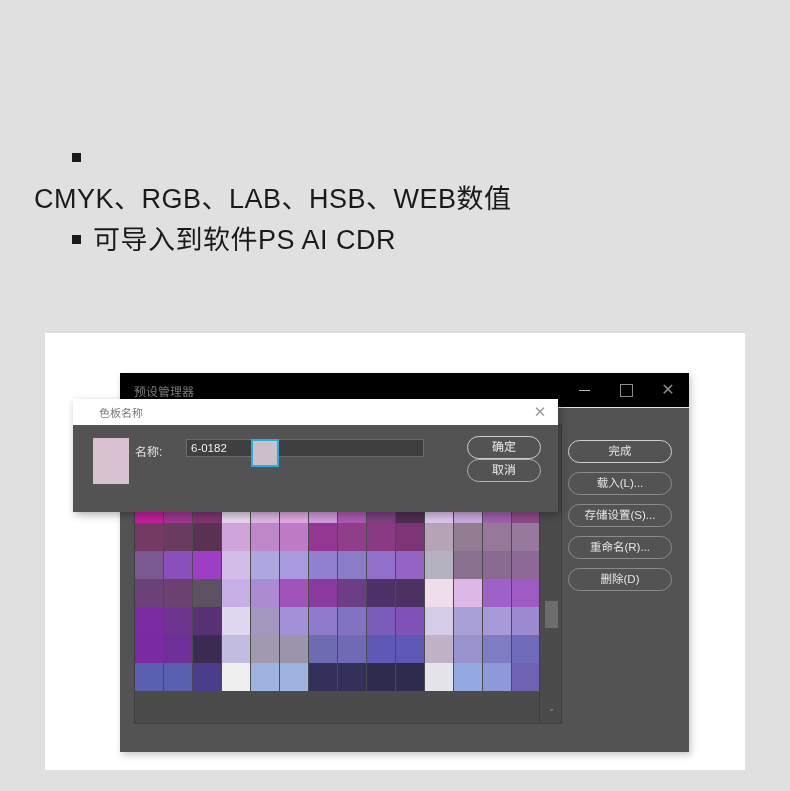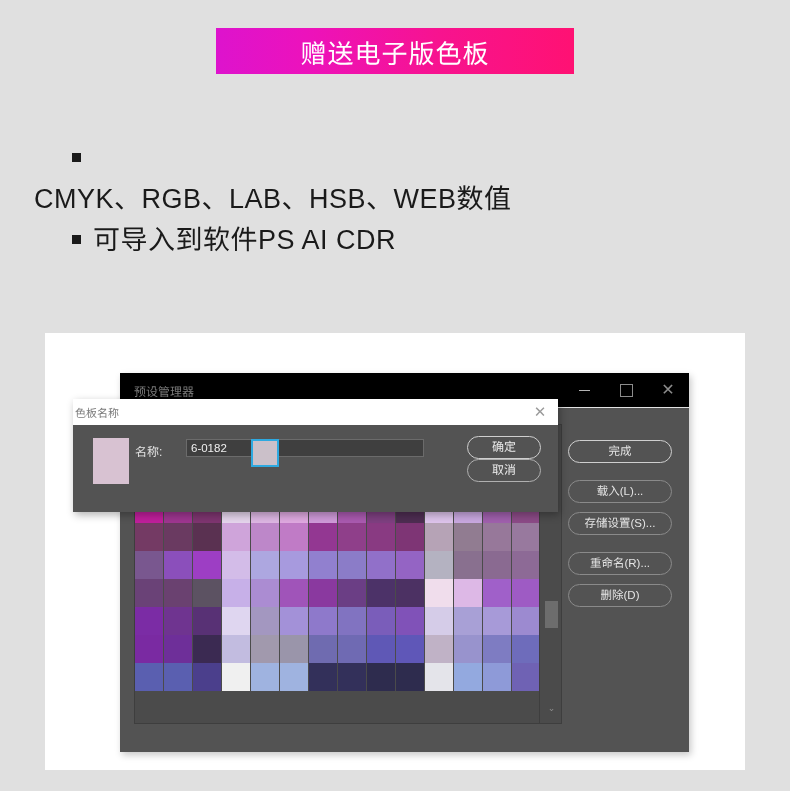--- a/index.html
+++ b/index.html
@@ -270,21 +270,21 @@
     text-align: center;
     border: 1px solid #8a8a8a;
     border-radius: 12px;
     background: #535353;
     color: #e4e4e4;
     font-size: 11.5px;
     box-sizing: border-box;
     margin-bottom: 9px;
   }
   .pm-btn.primary { border-color: #cfcfcf; }
-  .pm-btn.gap-top { margin-top: 17px; }
+  .pm-btn.gap-top { margin-top: 9px; }
 
   
   .dlg {
     position: absolute;
     left: 73px;
     top: 399px;
     width: 485px;
     height: 113px;
     background: #535353;
     box-shadow: 2px 3px 8px rgba(0,0,0,0.3);
@@ -292,21 +292,21 @@
   .dlg-titlebar {
     height: 26px;
     background: #ffffff;
     display: flex;
     align-items: center;
     position: relative;
   }
   .dlg-title {
     font-size: 11px;
     color: #7b7b7b;
-    margin-left: 2px;
+    margin-left: 26px;
   }
   .dlg-close {
     position: absolute;
     right: 9px;
     top: 4px;
     width: 18px;
     height: 18px;
     color: #9a9a9a;
     font-size: 15px;
     line-height: 18px;
@@ -362,23 +362,20 @@
     box-sizing: border-box;
   }
   .dlg-btn.ok { top: 11px; }
   .dlg-btn.cancel { top: 34px; border-color: #b0b0b0; }
 </style>
 </head>
 <body>
 
 <div class="promo">
 
-  <div class="promo-banner">
-    <span class="promo-banner-text">赠送电子版色板</span>
-  </div>
 
 
   <div class="promo-bullets">
     <div class="bullet-line indent">
       <span class="bullet-mark"></span>
     </div>
     <div class="bullet-line plain">
       <span>CMYK、RGB、LAB、HSB、WEB数值</span>
     </div>
     <div class="bullet-line indent">

